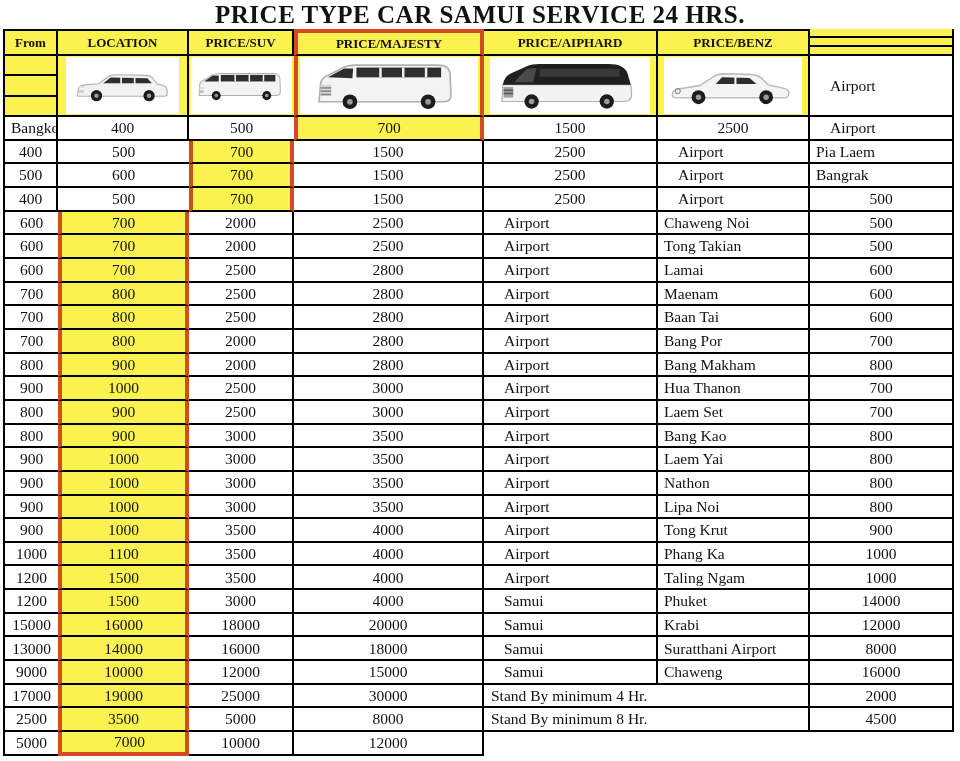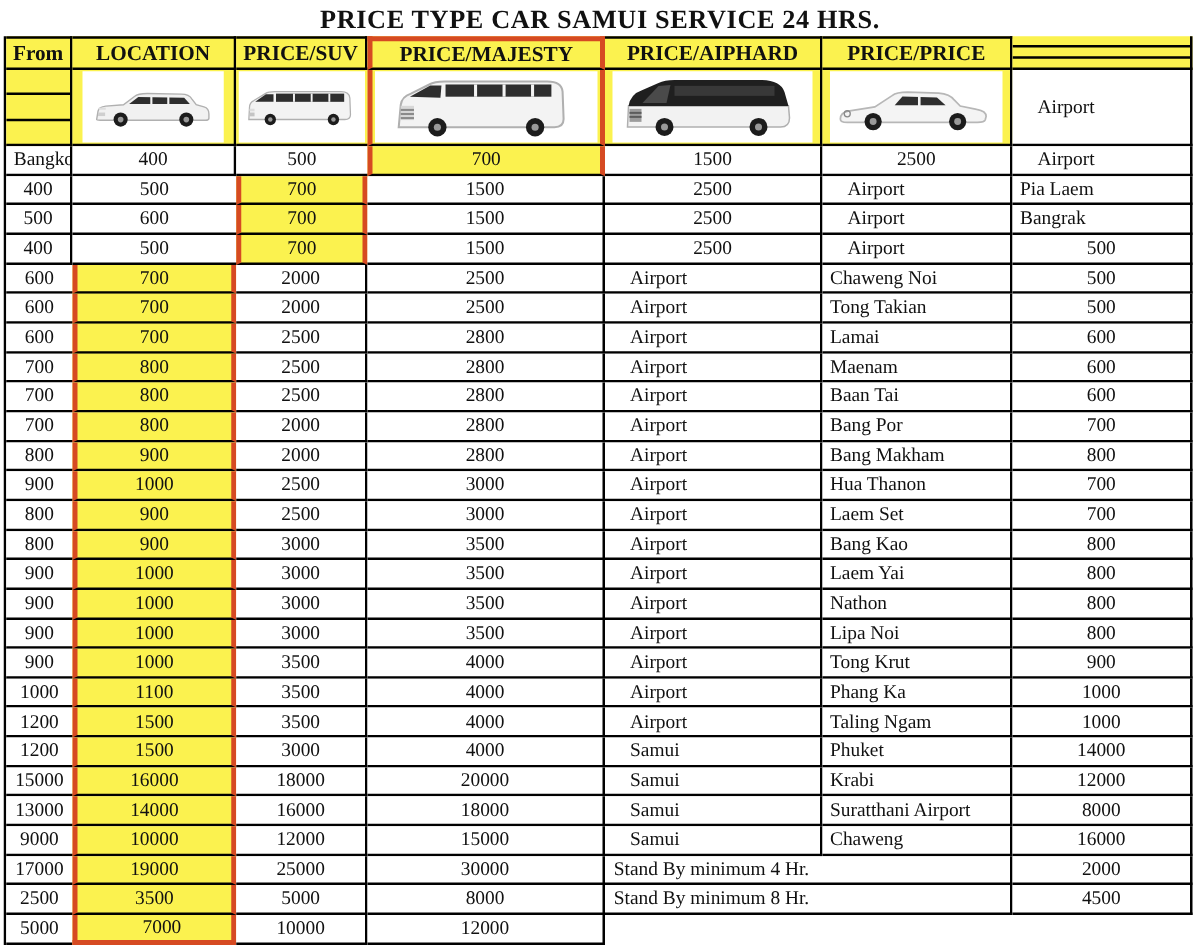--- a/index.html
+++ b/index.html
@@ -7,40 +7,40 @@
     --red:#D64A22;
     --line:#000000;
   }
   html,body{margin:0;padding:0;}
   body{
     width:960px;height:761px;background:#ffffff;overflow:hidden;
     font-family:"Liberation Serif","DejaVu Serif",serif;color:#111;
   }
   .title{
     height:29px;line-height:30px;text-align:center;
-    font-size:21px;font-weight:bold;letter-spacing:.5px;white-space:nowrap;
+    font-size:25px;font-weight:bold;letter-spacing:.5px;white-space:nowrap;
   }
   #grid{
     display:grid;
     grid-template-columns:53px 131px 105px 190px 174px 152px 144px;
     grid-template-rows:27px 61px repeat(27,23.66px);
     width:949px;margin-left:3px;
     border-left:2px solid var(--line);
   }
   .cell{
     box-sizing:border-box;
     border-right:2px solid var(--line);
     border-bottom:2px solid var(--line);
     display:flex;align-items:center;justify-content:center;
     overflow:hidden;background:#fff;
   }
   .header-cell{
     border-top:2px solid var(--line);
     background:var(--yellow);
-    font-weight:bold;font-size:17px;white-space:nowrap;
+    font-weight:bold;font-size:13px;white-space:nowrap;
   }
   .img-cell{background:var(--yellow);padding:0;}
   .blank-cell{flex-direction:column;align-items:stretch;justify-content:stretch;}
   .subline{flex:1;}
   .subline + .subline{border-top:2px solid var(--line);}
   .imgbox{
     background:#fff;flex:1;align-self:stretch;
     display:flex;align-items:center;justify-content:center;overflow:hidden;
   }
   .imgbox svg{width:100%;height:100%;display:block;}
@@ -66,21 +66,21 @@
 <body>
 
 <div class="title">PRICE TYPE CAR SAMUI SERVICE 24 HRS.</div>
 
 <div id="grid">
     <div class="cell header-cell">From</div>
     <div class="cell header-cell">LOCATION</div>
     <div class="cell header-cell">PRICE/SUV</div>
     <div class="cell header-cell mj mj-top">PRICE/MAJESTY</div>
     <div class="cell header-cell">PRICE/AIPHARD</div>
-    <div class="cell header-cell">PRICE/PRICE</div>
+    <div class="cell header-cell">PRICE/BENZ</div>
     <div class="cell img-cell blank-cell">
       <div class="subline"></div>
       <div class="subline"></div>
       <div class="subline"></div>
     </div>
     <div class="cell img-cell blank-cell">
       <div class="subline"></div>
       <div class="subline"></div>
       <div class="subline"></div>
     </div>

